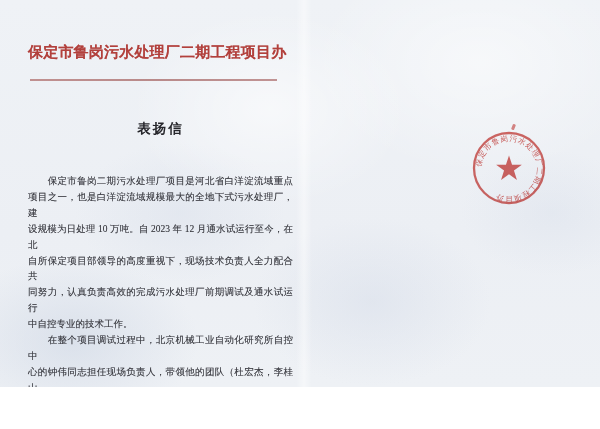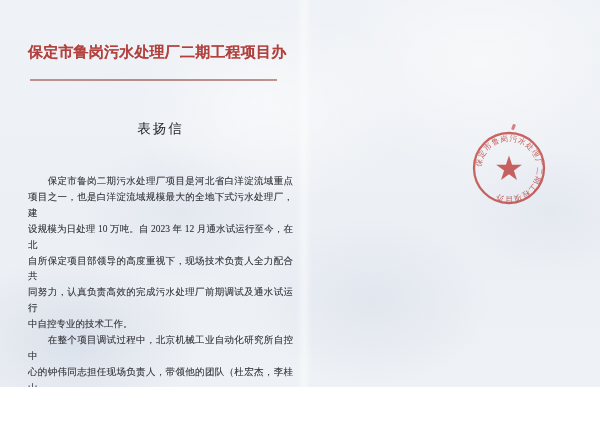--- a/index.html
+++ b/index.html
@@ -26,21 +26,21 @@
   .letterhead{
     position:absolute; left:28px; top:43px; width:262px;
     font-size:15px; font-weight:bold; letter-spacing:.2px;
     color:#b2403c; white-space:nowrap;
     text-shadow:0 0 .4px rgba(178,64,60,.6);
   }
   .head-rule{position:absolute; left:30px; top:79px; width:247px; height:1.5px;
     background:linear-gradient(90deg,#c09090,#b98a8a 50%,#c09393);}
   .letter-title{
     position:absolute; left:28px; top:120px; width:265px; text-align:center;
-    font-size:13.5px; font-weight:normal; letter-spacing:2px; color:#26262b;
+    font-size:13.5px; font-weight:bold; letter-spacing:2px; color:#26262b;
   }
   .salutation{position:absolute; left:28px; top:155px; font-size:9px; letter-spacing:.2px; white-space:nowrap;}
   .bodyblock{position:absolute; white-space:pre-wrap;}
   #p1-body{left:28px; top:174px; width:265px; font-size:9.5px; line-height:15.9px;}
   .line{min-height:1em; text-shadow:0 0 .3px rgba(40,40,48,.45);}
   .line.fill{text-align:justify; text-align-last:justify;}
   .pageno{position:absolute; top:401px; font-size:9px; letter-spacing:1px; color:#4d515b; text-align:center;}
   #p1-no{left:28px; width:265px;}
   .seal{position:absolute; left:471px; top:130px; width:76px; height:76px;
     mix-blend-mode:multiply; opacity:.92;}

